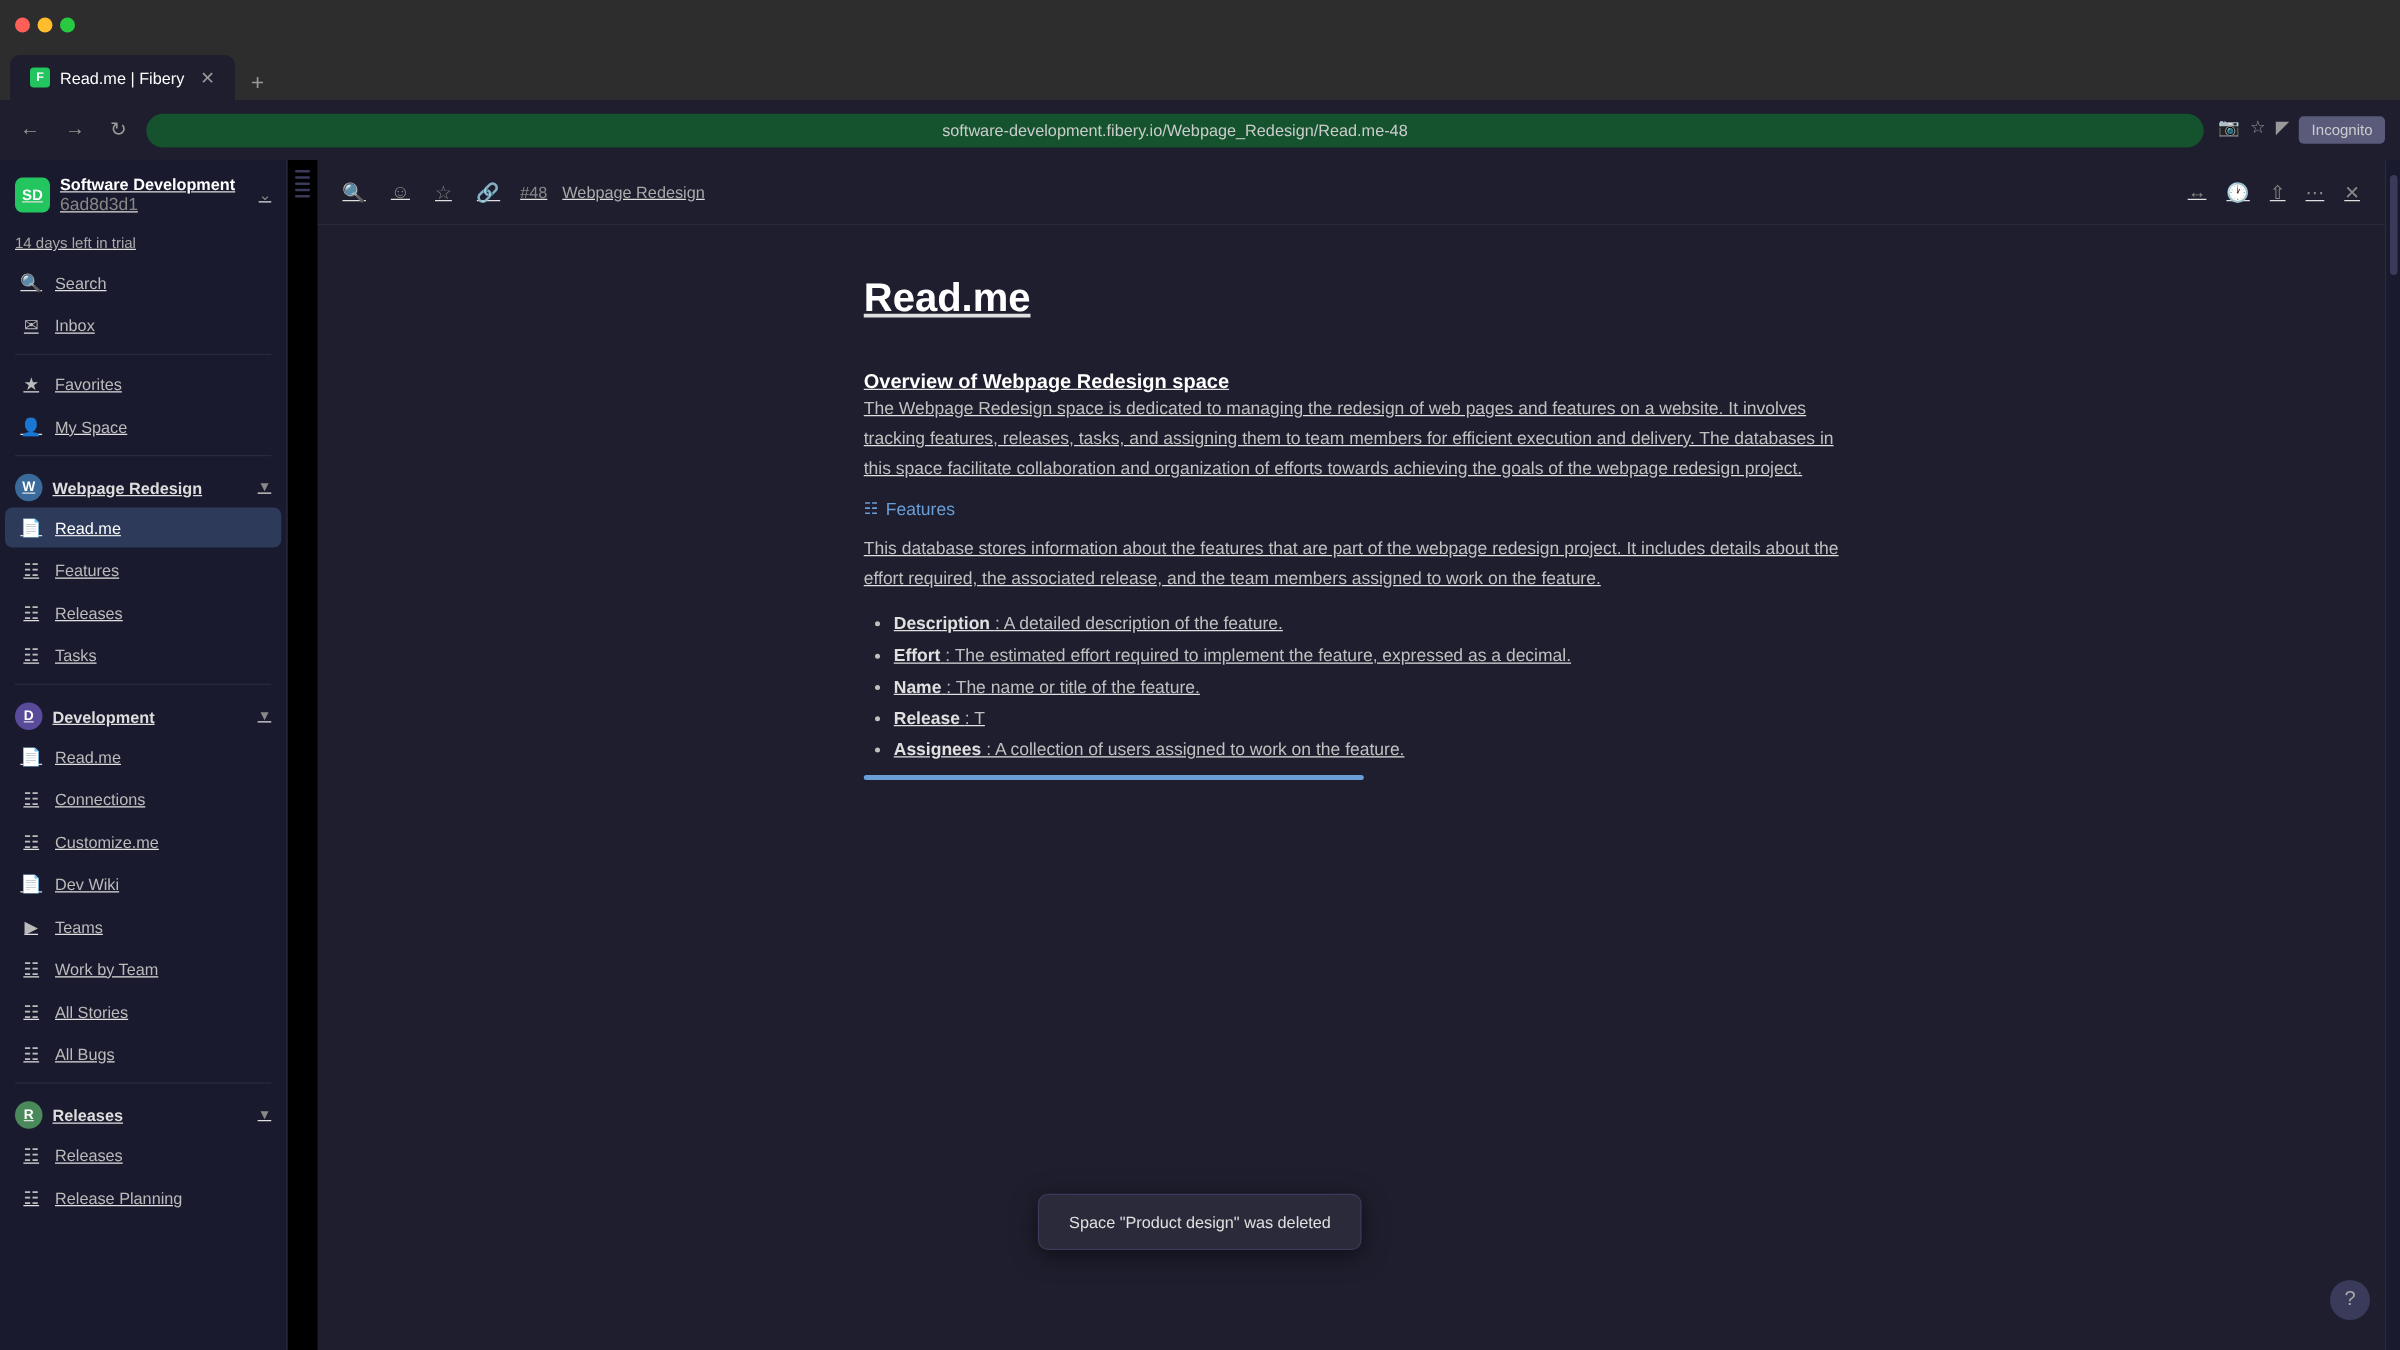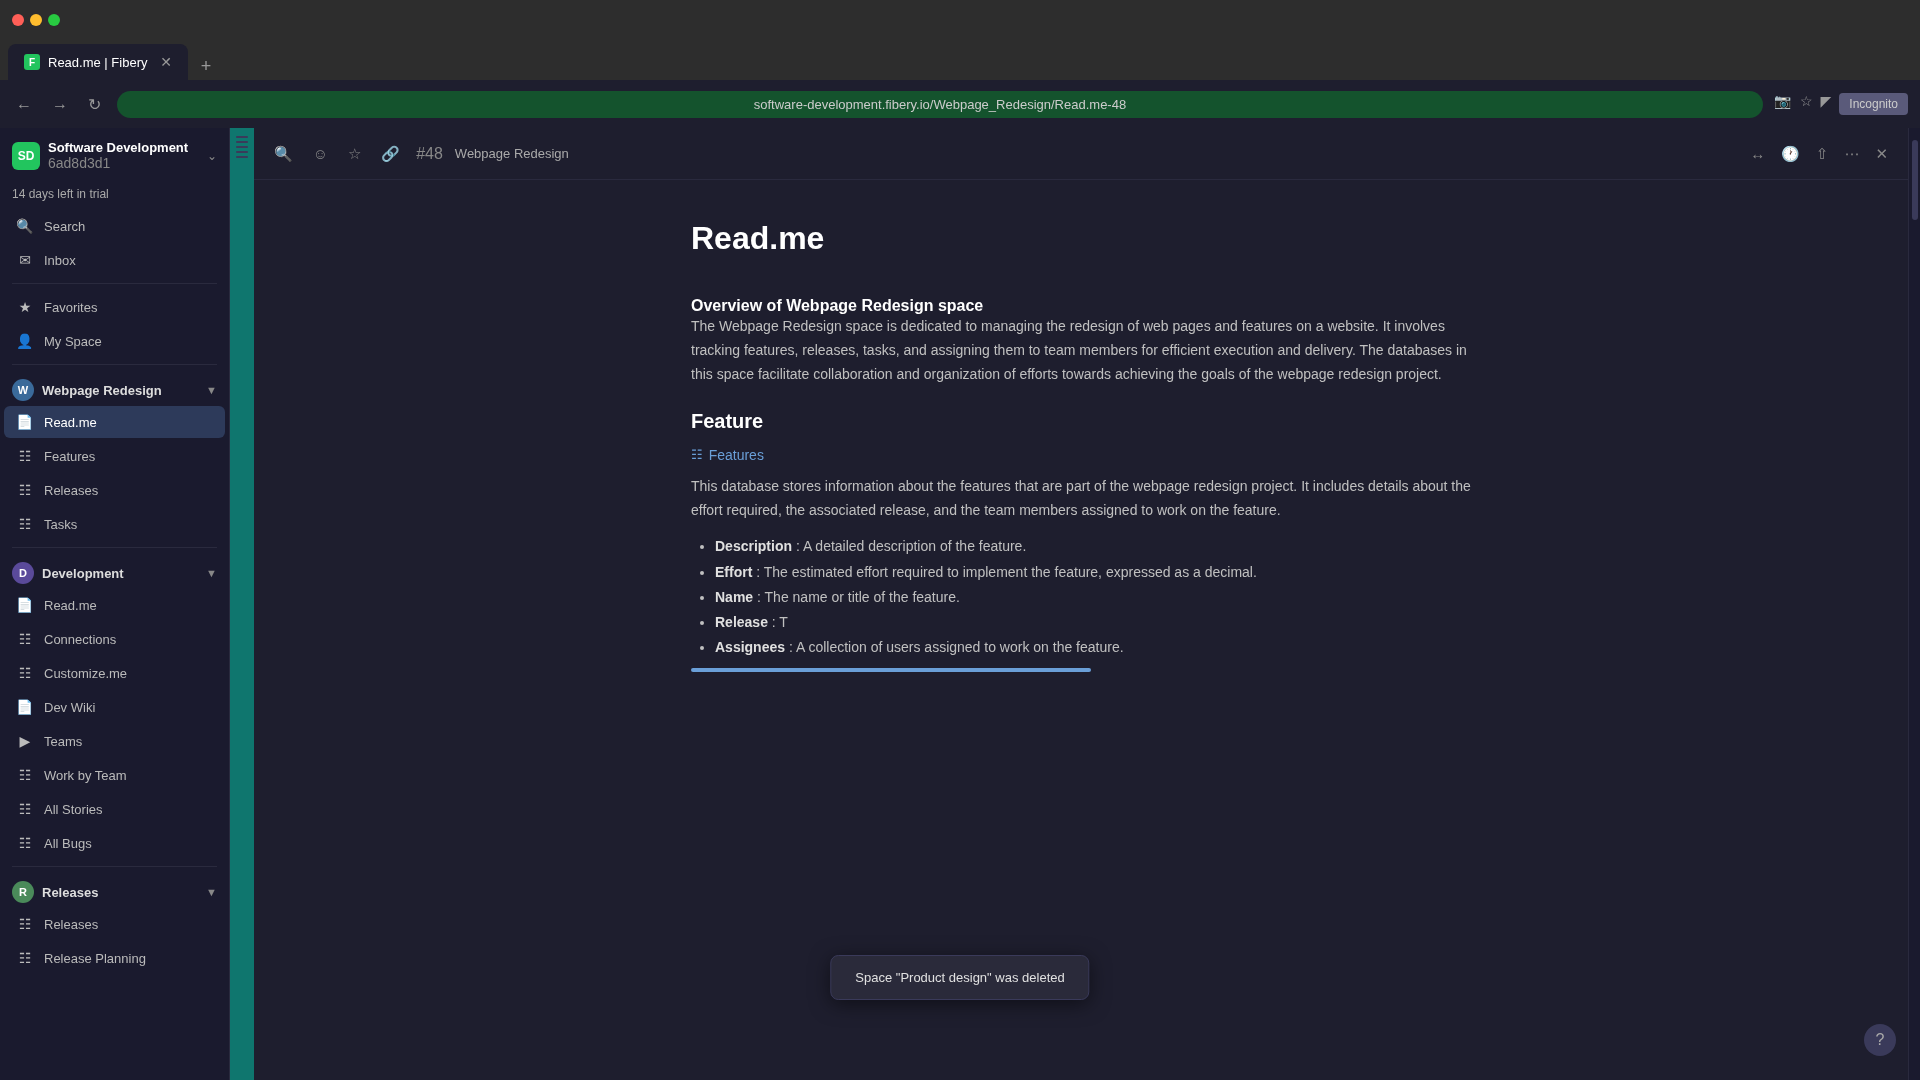--- a/index.html
+++ b/index.html
@@ -17,21 +17,21 @@
     .tab-close { margin-left: auto; color: #999; font-size: 14px; }
     .new-tab-btn { width: 28px; height: 28px; display: flex; align-items: center; justify-content: center; color: #999; font-size: 18px; cursor: pointer; border-radius: 50%; }
     .address-bar { display: flex; align-items: center; background: #1e1e2e; padding: 6px 12px; gap: 12px; height: 48px; }
     .nav-btn { color: #999; font-size: 16px; cursor: pointer; padding: 4px; background: none; border: none; }
     .address-input { flex: 1; background: #14532d; border: none; border-radius: 20px; padding: 6px 16px; color: #ccc; font-size: 13px; text-align: center; outline: none; }
     .address-actions { display: flex; gap: 8px; color: #999; }
     .addr-icon { cursor: pointer; font-size: 14px; }
     .incognito-btn { background: #5a5a7a; border: none; border-radius: 4px; color: #ccc; padding: 4px 10px; font-size: 12px; cursor: pointer; }
 
     
-    .app { display: flex; flex: 1; overflow: hidden; background: #0f766e; }
+    .app { display: flex; flex: 1; overflow: hidden; background: #000000; text-decoration: underline; }
 
     
     .sidebar { width: 230px; background: #1a1a2e; flex-shrink: 0; display: flex; flex-direction: column; overflow-y: auto; border-right: 1px solid #2a2a3e; }
     .sidebar::-webkit-scrollbar { width: 4px; }
     .sidebar::-webkit-scrollbar-thumb { background: #3a3a5a; border-radius: 2px; }
 
     .workspace-header { display: flex; align-items: center; padding: 12px 12px; gap: 8px; cursor: pointer; }
     .workspace-icon { width: 28px; height: 28px; background: #22c55e; border-radius: 6px; flex-shrink: 0; display: flex; align-items: center; justify-content: center; color: white; font-weight: bold; font-size: 12px; }
     .workspace-info { flex: 1; }
     .workspace-name { font-size: 13px; font-weight: 600; color: #fff; }
@@ -54,21 +54,21 @@
     .section-dev { background: #5a4a9a; color: white; }
     .section-releases { background: #4a8a5a; color: white; }
 
     .divider { height: 1px; background: #2a2a3e; margin: 6px 12px; }
 
     
     .main-content { flex: 1; display: flex; flex-direction: column; overflow: hidden; background: #1e1e2e; }
 
     .toolbar { display: flex; align-items: center; padding: 10px 16px; gap: 12px; border-bottom: 1px solid #2a2a3e; background: #1e1e2e; height: 52px; flex-shrink: 0; }
     .toolbar-icon { color: #888; cursor: pointer; font-size: 15px; padding: 4px; }
-    .toolbar-id { font-size: 16px; color: #888; }
+    .toolbar-id { font-size: 13px; color: #888; }
     .toolbar-breadcrumb { font-size: 13px; color: #aaa; }
     .toolbar-right { margin-left: auto; display: flex; gap: 8px; color: #888; }
     .toolbar-right-icon { cursor: pointer; font-size: 15px; padding: 4px; }
 
     .content-area { flex: 1; overflow-y: auto; padding: 40px 60px; max-width: 900px; margin: 0 auto; width: 100%; }
     .content-area::-webkit-scrollbar { width: 6px; }
     .content-area::-webkit-scrollbar-thumb { background: #3a3a5a; border-radius: 3px; }
 
     .page-title { font-size: 32px; font-weight: 600; color: #fff; margin-bottom: 40px; }
 
@@ -289,21 +289,20 @@
       </div>
     </div>
 
     <div class="content-area">
       <h1 class="page-title">Read.me</h1>
 
       <h2 class="content-h2">Overview of Webpage Redesign space</h2>
 
       <p class="content-p">The Webpage Redesign space is dedicated to managing the redesign of web pages and features on a website. It involves tracking features, releases, tasks, and assigning them to team members for efficient execution and delivery. The databases in this space facilitate collaboration and organization of efforts towards achieving the goals of the webpage redesign project.</p>
 
-      <h3 class="content-h3">Feature</h3>
 
       <div class="db-link">
         <span class="db-link-icon">☷</span>
         <span>Features</span>
       </div>
 
       <p class="content-p">This database stores information about the features that are part of the webpage redesign project. It includes details about the effort required, the associated release, and the team members assigned to work on the feature.</p>
 
 
       <ul class="bullet-list">

